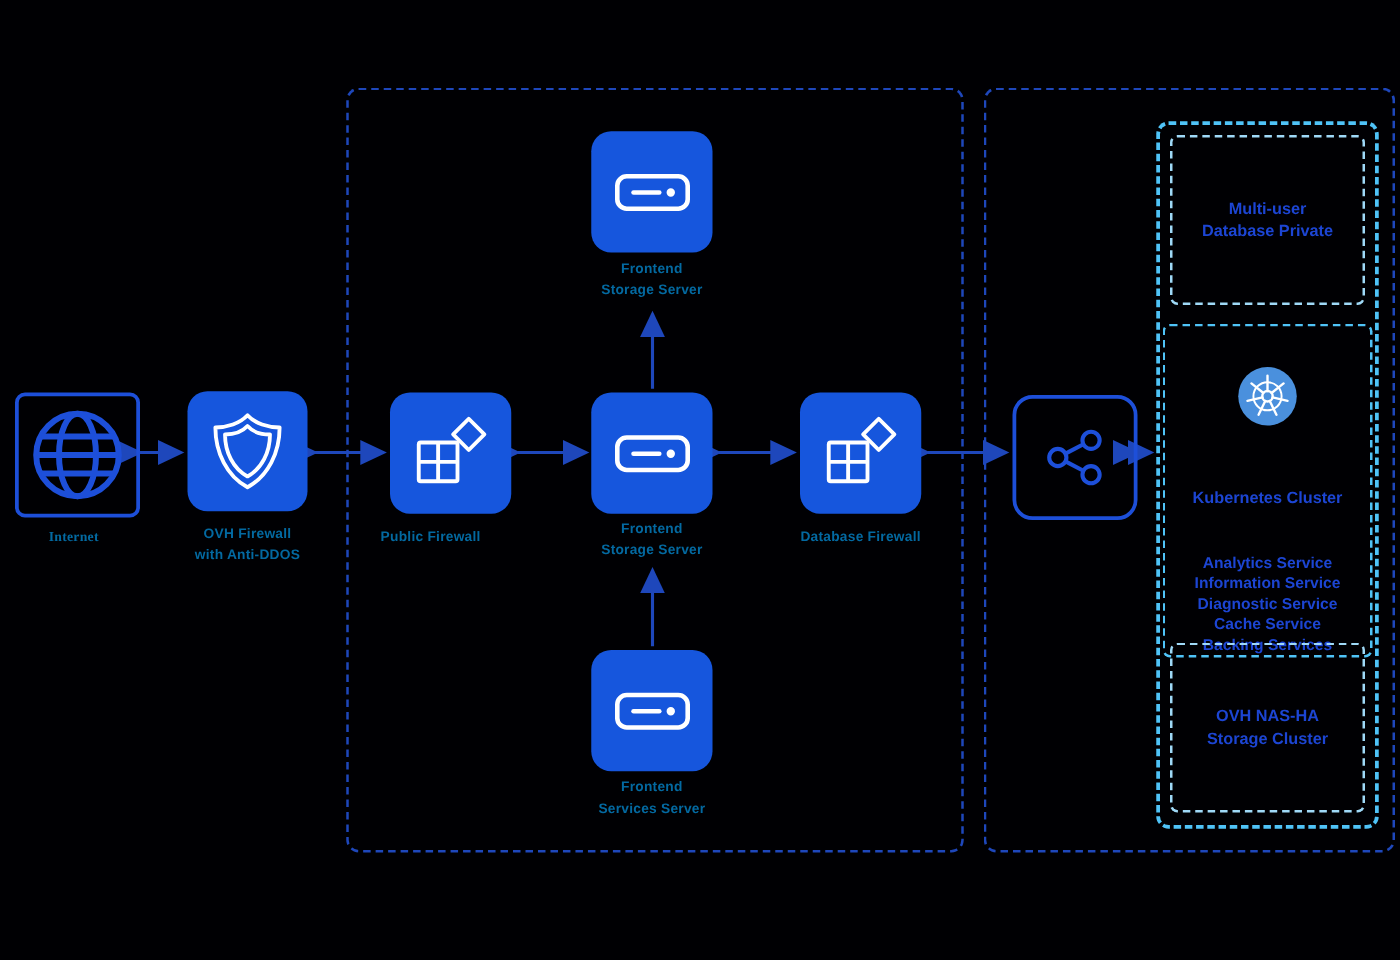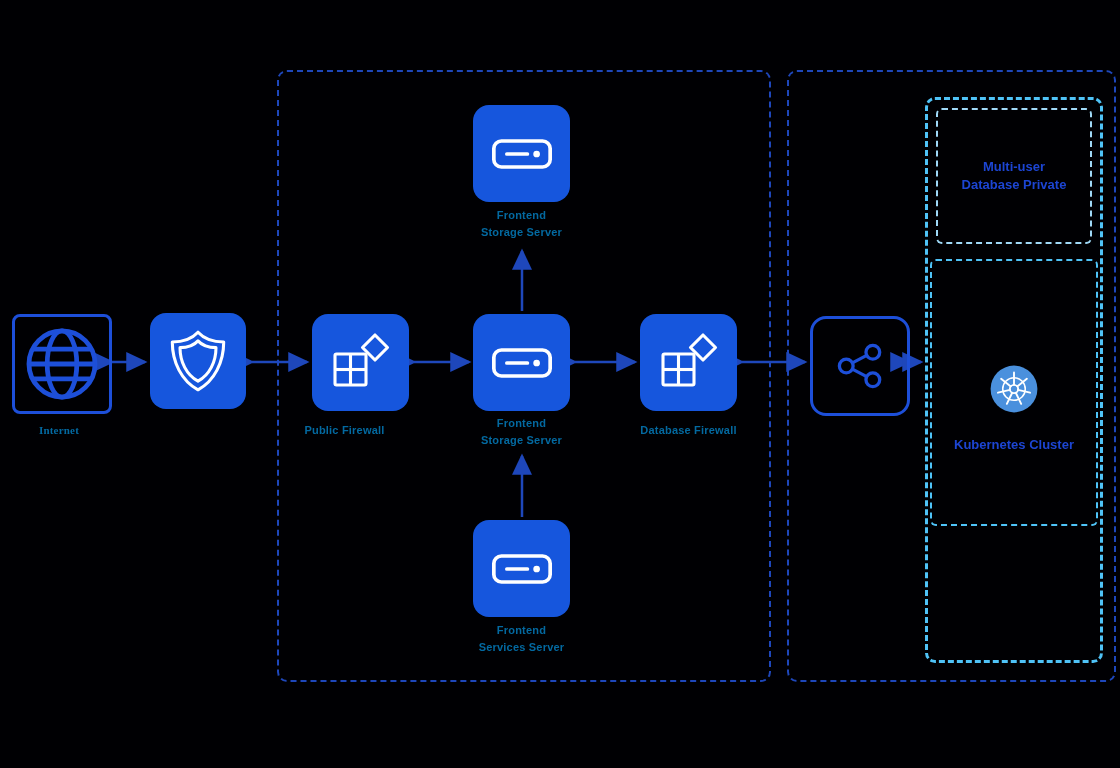--- a/index.html
+++ b/index.html
@@ -10,21 +10,21 @@
   .zone{
     position:absolute;border:2.5px dashed #1e47bb;border-radius:10px;
   }
   .light-zone{
     position:absolute;border:3px dashed #4fc3f7;border-radius:10px;
   }
   .inner-box{
     position:absolute;border:2px dashed #9fd9f7;border-radius:6px;
     display:flex;flex-direction:column;align-items:center;justify-content:center;
   }
-  .inner-box.mid{border-color:#4fc3f7;justify-content:center;padding-top:30px;}
+  .inner-box.mid{border-color:#4fc3f7;justify-content:space-between;padding-top:30px;}
   .node{
     position:absolute;width:97px;height:97px;border-radius:16px;
     background:#1656dd;display:flex;align-items:center;justify-content:center;
   }
   .node.outlined{background:transparent;border:3.5px solid #1d4fd9;border-radius:8px;width:94px;height:94px;}
   .node.outlined.rounded{border-radius:16px;}
   .label{
     position:absolute;color:#0369a1;font-weight:bold;font-size:11px;
     text-align:center;line-height:17px;letter-spacing:.2px;
   }
@@ -76,20 +76,24 @@
   <div class="label" style="left:12px;top:422px;width:94px;font-family:Liberation Serif, serif;">Internet</div>
 
   <div class="node" style="left:150px;top:313px;width:96px;height:96px;">
     <svg width="74" height="74" viewBox="-36 -36 72 72">
       <g stroke="#ffffff" stroke-width="3" fill="none" stroke-linejoin="round">
         <path d="M0,-28 C6,-21.5 16,-18.5 25,-18.5 C25,1 16,19.5 0,28 C-16,19.5 -25,1 -25,-18.5 C-16,-18.5 -6,-21.5 0,-28 Z"></path>
         <path d="M0,-19.6 C4.2,-15 11.2,-13 17.5,-13 C17.5,0.7 11.2,13.6 0,19.6 C-11.2,13.6 -17.5,0.7 -17.5,-13 C-11.2,-13 -4.2,-15 0,-19.6 Z"></path>
       </g>
     </svg>
   </div>
+  <div class="label" style="left:133px;top:419px;width:130px;">
+    <span>OVH Firewall</span><br>
+    <span>with Anti-DDOS</span>
+  </div>
 
   <div class="node" style="left:312px;top:314px;">
     <svg width="72" height="72" viewBox="-36 -36 72 72">
       <g stroke="#ffffff" stroke-width="3.1" fill="none" stroke-linejoin="round">
         <rect x="-26" y="-9" width="31" height="31" rx="1.5"></rect>
         <line x1="-10.5" y1="-9" x2="-10.5" y2="22"></line>
         <line x1="-26" y1="6.5" x2="5" y2="6.5"></line>
         <path d="M14,-28 L26.5,-15.5 L14,-3 L1.5,-15.5 Z"></path>
       </g>
     </svg>
@@ -178,16 +182,29 @@
         <line x1="3.75" y1="-2.99" x2="14.85" y2="-11.84"></line>
         <line x1="4.68" y1="1.07" x2="18.52" y2="4.23"></line>
         <line x1="2.08" y1="4.32" x2="8.25" y2="17.12"></line>
         <line x1="-2.08" y1="4.32" x2="-8.25" y2="17.12"></line>
         <line x1="-4.68" y1="1.07" x2="-18.52" y2="4.23"></line>
         <line x1="-3.75" y1="-2.99" x2="-14.85" y2="-11.84"></line>
         <circle cx="0" cy="0" r="13" stroke-width="1.8"></circle>
       </g>
     </svg>
     <div class="k8s-title">Kubernetes Cluster</div>
-  </div>
-
+    <div class="k8s-services">
+      <span>Analytics Service</span>
+      <span>Information Service</span>
+      <span>Diagnostic Service</span>
+      <span>Cache Service</span>
+      <span>Backing Services</span>
+    </div>
+  </div>
+
+  <div class="inner-box" style="left:936px;top:514px;width:152px;height:132px;">
+    <div class="cluster-label">
+      <span>OVH NAS-HA</span><br>
+      <span>Storage Cluster</span>
+    </div>
+  </div>
 
 </div>
 
 </body></html>

